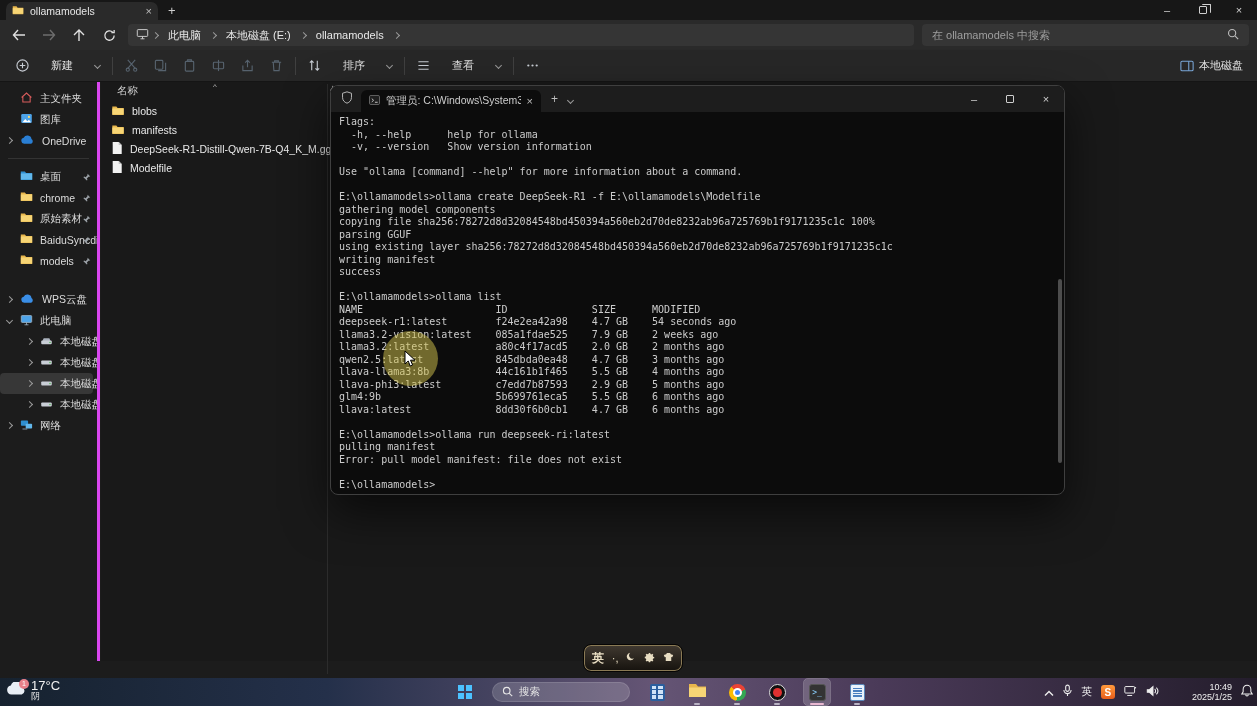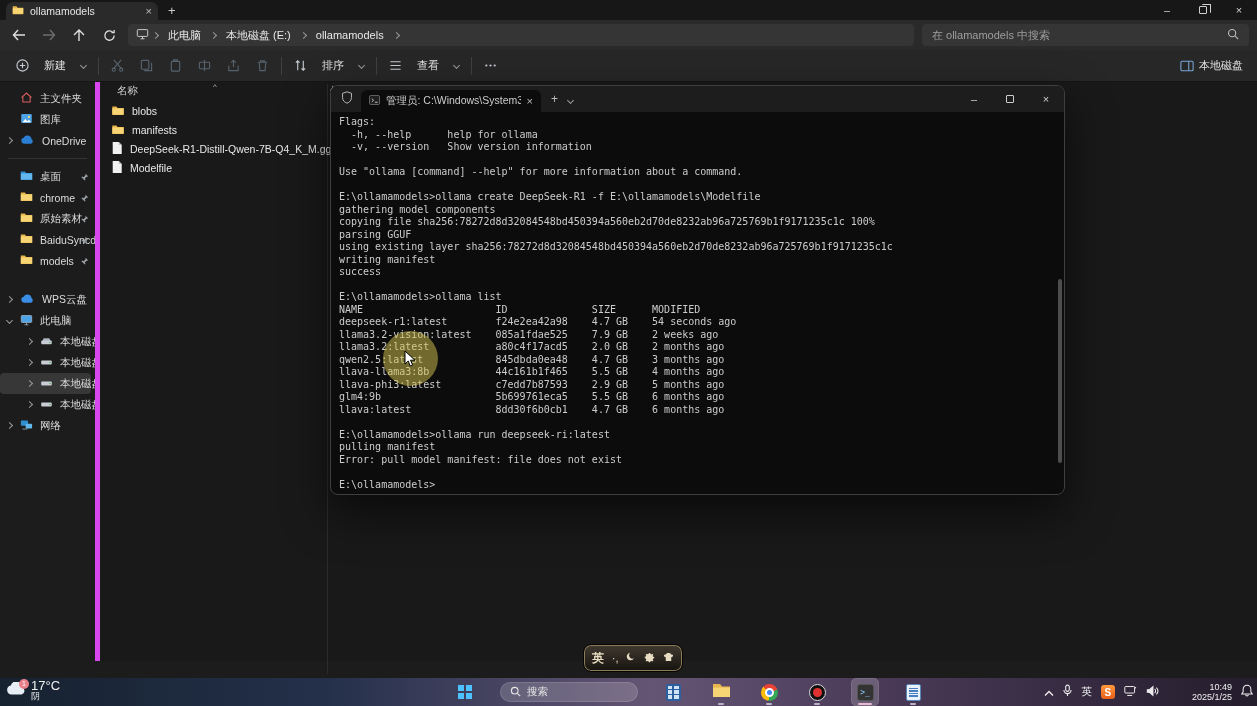--- a/index.html
+++ b/index.html
@@ -26,26 +26,26 @@
     display:flex; align-items:center; padding:0 8px; gap:4px; color:#e8e8e8; font-size:11px; }
   .crumb-seg { padding:0 6px; white-space:nowrap; }
   .chev { display:inline-block; width:5px; height:5px; border-right:1.3px solid #9a9a9a; border-bottom:1.3px solid #9a9a9a; }
   .chev-r { transform:rotate(-45deg); }
   .chev-d { transform:rotate(45deg); }
   .search-field { position:absolute; left:922px; top:4px; width:327px; height:22px; background:#353535; border-radius:4px;
     display:flex; align-items:center; padding:0 10px; color:#9f9f9f; font-size:11px; }
   .search-field .ph { flex:1; }
 
   #commandbar { position:absolute; top:50px; left:0; right:0; height:32px; background:#272727; display:flex; align-items:center; padding:0 8px; border-bottom:1px solid #151515; }
-  .cmd-item { display:flex; align-items:center; gap:15px; padding:0 8px; height:26px; border-radius:4px; color:#e2e2e2; font-size:11px; }
+  .cmd-item { display:flex; align-items:center; gap:22px; padding:0 8px; height:26px; border-radius:4px; color:#e2e2e2; font-size:11px; }
   .cmd-sep { width:1px; height:18px; background:#404040; margin:0 4px; }
   .cmd-dim svg { opacity:.55; }
   .cmd-right { margin-left:auto; display:flex; align-items:center; gap:5px; color:#e2e2e2; font-size:11px; padding-right:6px; }
 
-  #sidebar { position:absolute; top:82px; left:0; width:100px; bottom:17px; background:#1c1c1c; padding-top:6px; font-size:10.5px; color:#dcdcdc; overflow:hidden; border-right:5px solid #d946ef; }
+  #sidebar { position:absolute; top:82px; left:0; width:100px; bottom:17px; background:#1c1c1c; padding-top:6px; font-size:10.5px; color:#dcdcdc; overflow:hidden; border-right:3px solid #d946ef; }
   .sb-item { display:flex; align-items:center; height:21px; padding-left:20px; gap:7px; position:relative; white-space:nowrap; }
   .sb-item .sb-chev { position:absolute; left:7px; }
   .sb-item.indent1 { padding-left:40px; }
   .sb-item.indent1 .sb-chev { left:27px; }
   .sb-item.selected { background:#373737; border-radius:4px; margin-right:4px; }
   .sb-div { height:1px; background:#333; margin:7px 8px; }
   .sb-gap { height:18px; }
   .pin { position:absolute; right:6px; top:6px; }
 
   #filearea { position:absolute; top:82px; left:101px; right:0; bottom:17px; background:#191919; }
@@ -91,21 +91,21 @@
   #ime-bar .lang { font-weight:bold; font-size:12px; }
 
   
   #taskbar { position:absolute; left:0; right:0; bottom:0; height:28px; z-index:10;
     background:linear-gradient(90deg,#16222f 0%,#24304a 26%,#655575 52%,#4a3a58 70%,#241d2c 100%); }
   #weather { position:absolute; left:6px; top:2px; display:flex; align-items:center; gap:5px; color:#f0f0f0; }
   #weather .w-temp { font-size:13px; line-height:11px; }
   #weather .w-cond { font-size:9px; line-height:10px; color:#e0e0e0; }
   .w-badge { position:absolute; left:13px; top:-3px; width:10px; height:10px; background:#e8808a; border-radius:50%;
     color:#fff; font-size:7px; display:flex; align-items:center; justify-content:center; }
-  #tb-center { position:absolute; left:452px; top:0; height:28px; display:flex; align-items:center; gap:22px; }
+  #tb-center { position:absolute; left:452px; top:0; height:28px; display:flex; align-items:center; gap:14px; }
   .tb-icon { width:26px; height:26px; display:flex; align-items:center; justify-content:center; position:relative; border-radius:4px; }
   .tb-icon.active { background:rgba(255,255,255,.18); outline:1px solid rgba(255,255,255,.25); }
   .tb-underline { position:absolute; bottom:0px; left:50%; transform:translateX(-50%); width:6px; height:2px; border-radius:2px; background:#b9b3c4; }
   .tb-icon.active .tb-underline { width:14px; background:#e8b7d0; }
   #tb-search { width:138px; height:20px; border-radius:10px; background:rgba(255,255,255,.16); border:1px solid rgba(255,255,255,.12);
     display:flex; align-items:center; gap:6px; padding:0 9px; color:#e6e6e6; font-size:10.5px; }
   #tray { position:absolute; right:4px; top:0; height:28px; display:flex; align-items:center; gap:9px; color:#eee; }
   .tray-txt { font-size:10.5px; }
   #clock { text-align:right; font-size:9px; line-height:10px; color:#f0f0f0;margin-left:24px; }
   .sogou-s { width:14px; height:14px; border-radius:3px; background:linear-gradient(#ff9a3c,#e85d1a); color:#fff;

